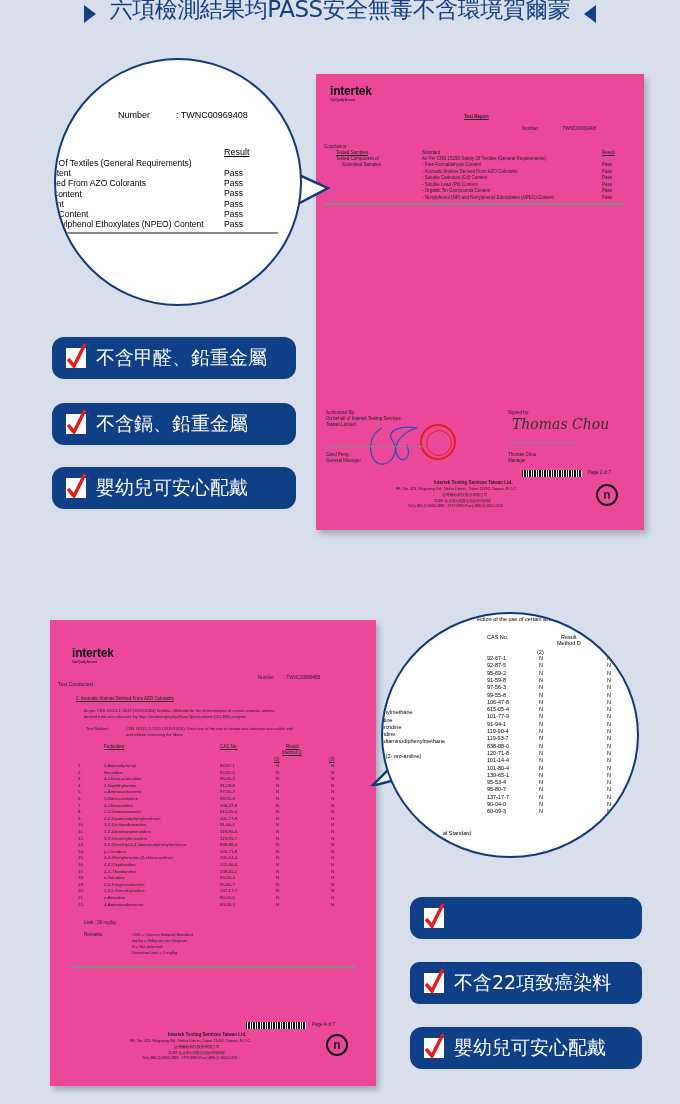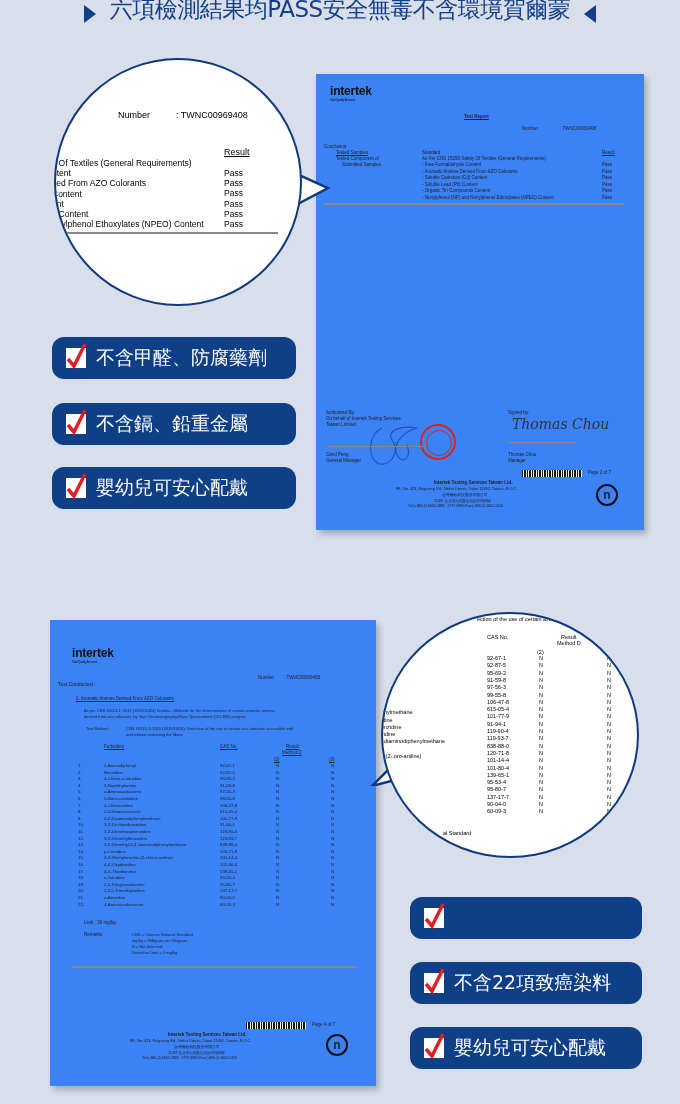--- a/index.html
+++ b/index.html
@@ -3,21 +3,21 @@
 <meta charset="utf-8">
 <style>
   * { box-sizing: border-box; margin: 0; padding: 0; }
   body { width: 680px; height: 1104px; background: #d9dfea; font-family: "Liberation Sans", "DejaVu Sans", sans-serif; position: relative; overflow: hidden; }
   .title-bar { position: absolute; left: 0; top: 0; width: 680px; height: 28px; display: flex; align-items: center; justify-content: center; color: #123f87; font-size: 23px; font-family: "DejaVu Sans", sans-serif; letter-spacing: -0.5px; }
   .title-bar .tri { width: 0; height: 0; border-top: 9px solid transparent; border-bottom: 9px solid transparent; margin: 0 14px; }
   .tri-right { border-left: 12px solid #123f87; }
   .tri-left { border-right: 12px solid #123f87; }
   .title-text { margin-top: -10px; }
 
-  .doc { position: absolute; background: #3b82f6; box-shadow: 3px 4px 6px rgba(60,70,90,0.35); font-family: "Liberation Sans", sans-serif; color: #222; }
+  .doc { position: absolute; background: #ec4899; box-shadow: 3px 4px 6px rgba(60,70,90,0.35); font-family: "Liberation Sans", sans-serif; color: #222; }
   .doc1 { left: 316px; top: 74px; width: 328px; height: 456px; }
   .doc2 { left: 50px; top: 620px; width: 326px; height: 466px; }
 
   .logo { position: absolute; font-weight: bold; font-size: 12px; letter-spacing: -0.2px; color: #111; }
   .logo small { display: block; font-size: 3px; font-weight: normal; }
   .tiny { font-size: 4.5px; line-height: 6.5px; position: absolute; white-space: nowrap; }
   .u { text-decoration: underline; }
   .hr { position: absolute; height: 1.5px; background: #888; }
 
   .bubble { position: absolute; border-radius: 50%; background: #fff; border: 2.5px solid #0f3a7d; overflow: hidden; }
@@ -130,21 +130,21 @@
   </div>
   <div style="position:absolute;left:0;top:172px;width:222px;height:1.5px;background:#888;"></div>
 </div>
 
 <div class="badge bl" style="top:337px;">
   <span class="check">
       <svg width="22" height="28">
         <path d="M3 17 L9 24 L20 2" stroke="#e02020" stroke-width="3.5" fill="none"></path>
       </svg>
     </span>
-  <span>不含甲醛、防腐藥劑</span>
+  <span>不含甲醛、鉛重金屬</span>
 </div>
 <div class="badge bl" style="top:403px;">
   <span class="check">
       <svg width="22" height="28">
         <path d="M3 17 L9 24 L20 2" stroke="#e02020" stroke-width="3.5" fill="none"></path>
       </svg>
     </span>
   <span>不含鎘、鉛重金屬</span>
 </div>
 <div class="badge bl" style="top:467px;">
@@ -398,21 +398,21 @@
   <div style="position:absolute;left:60px;top:216px;font-size:5.5px;">al Standard</div>
 </div>
 
 <div class="badge br" style="top:897px;">
   <span class="check">
       <svg width="22" height="28">
         <path d="M3 17 L9 24 L20 2" stroke="#e02020" stroke-width="3.5" fill="none"></path>
       </svg>
     </span>
 </div>
-<div class="badge br" style="top:962px;">
+<div class="badge br" style="top:962px;border-radius:9px;">
   <span class="check">
       <svg width="22" height="28">
         <path d="M3 17 L9 24 L20 2" stroke="#e02020" stroke-width="3.5" fill="none"></path>
       </svg>
     </span>
   <span>不含22項致癌染料</span>
 </div>
 <div class="badge br" style="top:1027px;">
   <span class="check">
       <svg width="22" height="28">

